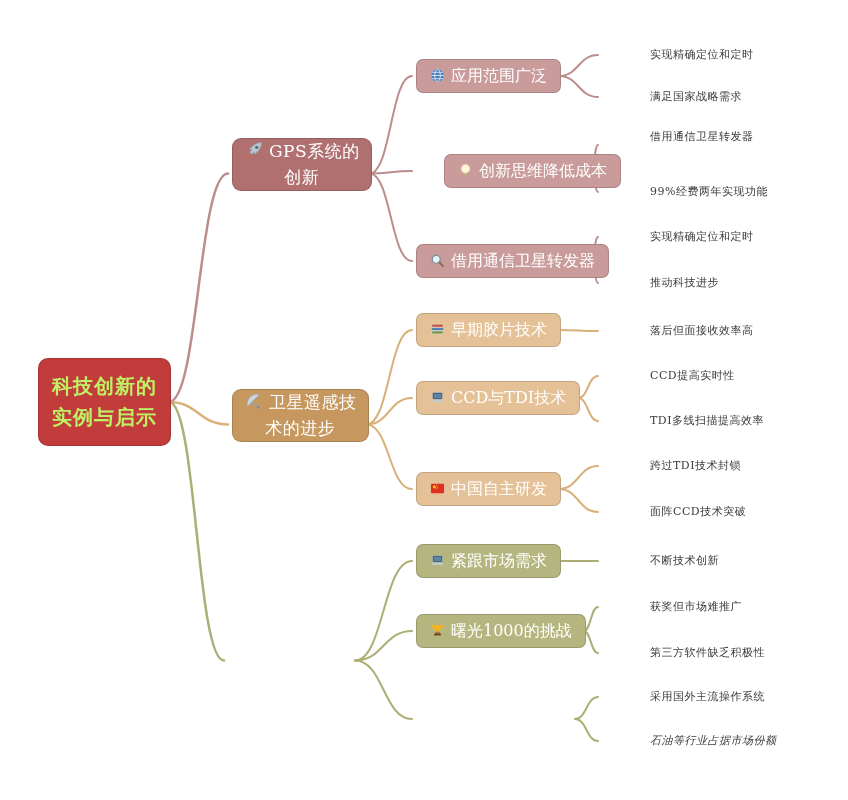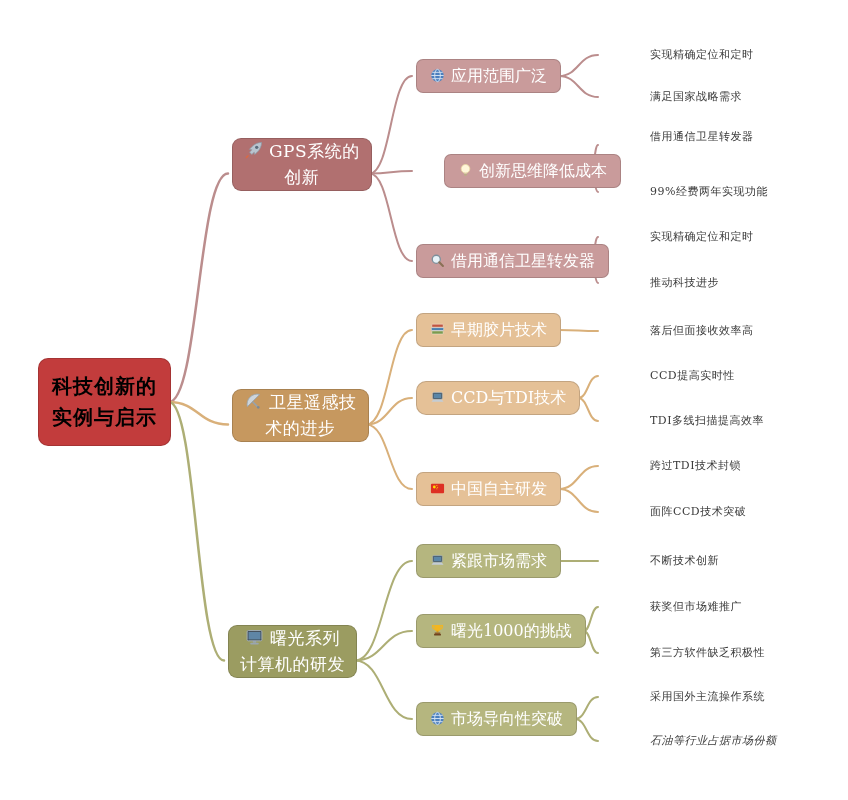--- a/index.html
+++ b/index.html
@@ -48,21 +48,21 @@
       <path d="M355,660.5 C383.5,660.5 383.5,561 412,561" stroke="#adae75" stroke-width="2" fill="none" stroke-linecap="round"></path>
       <path d="M559,561 C578.5,561 578.5,561 598,561" stroke="#adae75" stroke-width="2" fill="none" stroke-linecap="round"></path>
       <path d="M355,660.5 C383.5,660.5 383.5,631 412,631" stroke="#adae75" stroke-width="2" fill="none" stroke-linecap="round"></path>
       <path d="M583.71875,631 C590.859375,631 590.859375,607 598,607" stroke="#adae75" stroke-width="2" fill="none" stroke-linecap="round"></path>
       <path d="M583.71875,631 C590.859375,631 590.859375,653 598,653" stroke="#adae75" stroke-width="2" fill="none" stroke-linecap="round"></path>
       <path d="M355,660.5 C383.5,660.5 383.5,719 412,719" stroke="#adae75" stroke-width="2" fill="none" stroke-linecap="round"></path>
       <path d="M575,719 C586.5,719 586.5,697 598,697" stroke="#adae75" stroke-width="2" fill="none" stroke-linecap="round"></path>
       <path d="M575,719 C586.5,719 586.5,741 598,741" stroke="#adae75" stroke-width="2" fill="none" stroke-linecap="round"></path>
     </svg>
 
-  <div class="node" id="root" style="background: rgb(194, 60, 60); color: #000000;">
+  <div class="node" id="root" style="background: rgb(194, 60, 60); color: #bef264;">
     <span class="lbl">科技创新的
 实例与启示</span>
   </div>
 
   <div class="node branch" id="b0" style="left: 232px; top: 138px; background: rgb(177, 112, 112);">
     <span class="ic"><svg viewBox="0 0 16 16">
           <path d="M14.8 1.2c-3.4.1-6.2 1.5-8.4 3.9L4.6 7l2 .4-1.9 2 1.9 1.9 2-1.9.4 2 1.9-1.8c2.4-2.2 3.8-5 3.9-8.4z" fill="#b9c4cf" stroke="#8d99a6" stroke-width=".6"></path>
           <circle cx="10.7" cy="5.3" r="1.4" fill="#5b6b7b"></circle>
           <path d="M4.2 11.8c-.8.2-2.4.6-3 3 2.4-.6 2.8-2.2 3-3z" fill="#e0683d"></path>
         </svg></span><span class="lbl">GPS系统的
@@ -71,29 +71,20 @@
 
   <div class="node branch" id="b1" style="left: 232px; top: 389px; background: rgb(198, 152, 95);">
     <span class="ic"><svg viewBox="0 0 16 16">
           <path d="M13.2 2A8.6 8.6 0 0 0 2.8 12.4z" fill="#cdd5db" stroke="#97a2ab" stroke-width=".7"></path>
           <path d="M7.3 8.3l4.2 4.2" stroke="#97a2ab" stroke-width="1.3"></path>
           <circle cx="12" cy="12.9" r="1.1" fill="#7d8a94"></circle>
         </svg></span><span class="lbl">卫星遥感技
 术的进步</span>
   </div>
 
-  <div class="node branch" id="b2" style="left: 228px; top: 625px; background: rgb(155, 156, 97);">
-    <span class="ic"><svg viewBox="0 0 16 16">
-          <rect x="1.8" y="2.2" width="12.4" height="8.6" rx="1" fill="#39434d" stroke="#a8b4bf" stroke-width=".8"></rect>
-          <rect x="2.9" y="3.3" width="10.2" height="6.4" fill="#5f86a6"></rect>
-          <rect x="6.6" y="10.8" width="2.8" height="1.6" fill="#9aa6b0"></rect>
-          <rect x="4.4" y="12.5" width="7.2" height="1.4" rx=".7" fill="#9aa6b0"></rect>
-        </svg></span><span class="lbl">曙光系列
-计算机的研发</span>
-  </div>
 
   <div class="node topic" id="t0-0" style="left: 416px; top: 59px; background: rgb(201, 155, 155); border-radius: 7px;">
     <span class="ic"><svg viewBox="0 0 16 16">
           <circle cx="8" cy="8" r="6.6" fill="#4b7fbe"></circle>
           <g stroke="#d6e4f2" stroke-width="1" fill="none">
             <ellipse cx="8" cy="8" rx="3" ry="6.6"></ellipse>
             <path d="M1.4 8h13.2M2.4 4.6h11.2M2.4 11.4h11.2"></path>
           </g>
         </svg></span><span class="lbl">应用范围广泛</span>
   </div>
@@ -113,21 +104,21 @@
 
   <div class="node topic" id="t1-0" style="left: 416px; top: 313px; background: rgb(229, 193, 151);">
     <span class="ic"><svg viewBox="0 0 16 16">
           <g stroke="#fff" stroke-width=".4">
             <rect x="2" y="2.4" width="12" height="3.1" rx=".6" fill="#c0563f"></rect>
             <rect x="1.5" y="6" width="13" height="3.1" rx=".6" fill="#4a7fae"></rect>
             <rect x="2" y="9.6" width="12" height="3.1" rx=".6" fill="#7c9a4e"></rect>
           </g>
         </svg></span><span class="lbl">早期胶片技术</span>
   </div>
-  <div class="node topic" id="t1-1" style="left: 416px; top: 381px; background: rgb(229, 193, 151); border-radius: 10px;">
+  <div class="node topic" id="t1-1" style="left: 416px; top: 381px; background: rgb(229, 193, 151);">
     <span class="ic"><svg viewBox="0 0 16 16">
           <rect x="3" y="2.8" width="10" height="7" rx="1" fill="#37414b" stroke="#9fb0bd" stroke-width=".8"></rect>
           <rect x="4" y="3.8" width="8" height="5" fill="#5a86a8"></rect>
           <path d="M1.6 12.4h12.8L12.6 10H3.4z" fill="#c3ccd4"></path>
         </svg></span><span class="lbl">CCD与TDI技术</span>
   </div>
   <div class="node topic" id="t1-2" style="left: 416px; top: 472px; background: rgb(229, 193, 151);">
     <span class="ic"><svg viewBox="0 0 16 16">
           <rect x="1" y="3" width="14" height="10" rx="1" fill="#de2f23"></rect>
           <circle cx="4.6" cy="6.4" r="1.5" fill="#ffde00"></circle>
@@ -146,29 +137,20 @@
   </div>
   <div class="node topic" id="t2-1" style="left: 416px; top: 614px; background: rgb(181, 182, 127); text-align: right;">
     <span class="ic"><svg viewBox="0 0 16 16">
           <path d="M4.6 2h6.8v3.2a3.4 3.4 0 0 1-6.8 0z" fill="#f3b61f"></path>
           <path d="M4.6 2.8H2.6c0 2 .8 3.4 2.4 3.8M11.4 2.8h2c0 2-.8 3.4-2.4 3.8" fill="none" stroke="#f3b61f" stroke-width="1.1"></path>
           <rect x="6.9" y="8.2" width="2.2" height="1.8" fill="#d79c15"></rect>
           <rect x="4.9" y="10" width="6.2" height="1.6" rx=".4" fill="#8a5a2b"></rect>
           <rect x="4.3" y="11.6" width="7.4" height="1.6" rx=".4" fill="#6e441f"></rect>
         </svg></span><span class="lbl">曙光1000的挑战</span>
   </div>
-  <div class="node topic" id="t2-2" style="left: 416px; top: 702px; background: rgb(181, 182, 127);">
-    <span class="ic"><svg viewBox="0 0 16 16">
-          <circle cx="8" cy="8" r="6.6" fill="#4b7fbe"></circle>
-          <g stroke="#d6e4f2" stroke-width="1" fill="none">
-            <ellipse cx="8" cy="8" rx="3" ry="6.6"></ellipse>
-            <path d="M1.4 8h13.2M2.4 4.6h11.2M2.4 11.4h11.2"></path>
-          </g>
-        </svg></span><span class="lbl">市场导向性突破</span>
-  </div>
 
   <div class="leaf" id="l0-0-0" style="left:602px;top:44px;">实现精确定位和定时</div>
   <div class="leaf" id="l0-0-1" style="left:602px;top:86px;">满足国家战略需求</div>
   <div class="leaf" id="l0-1-0" style="left:602px;top:126px;text-align:center;">借用通信卫星转发器</div>
   <div class="leaf" id="l0-1-1" style="left:602px;top:181px;">99%经费两年实现功能</div>
   <div class="leaf" id="l0-2-0" style="left:602px;top:226px;">实现精确定位和定时</div>
   <div class="leaf" id="l0-2-1" style="left:602px;top:272px;">推动科技进步</div>
   <div class="leaf" id="l1-0-0" style="left:602px;top:320px;">落后但面接收效率高</div>
   <div class="leaf" id="l1-1-0" style="left:602px;top:365px;">CCD提高实时性</div>
   <div class="leaf" id="l1-1-1" style="left:602px;top:410px;">TDI多线扫描提高效率</div>

